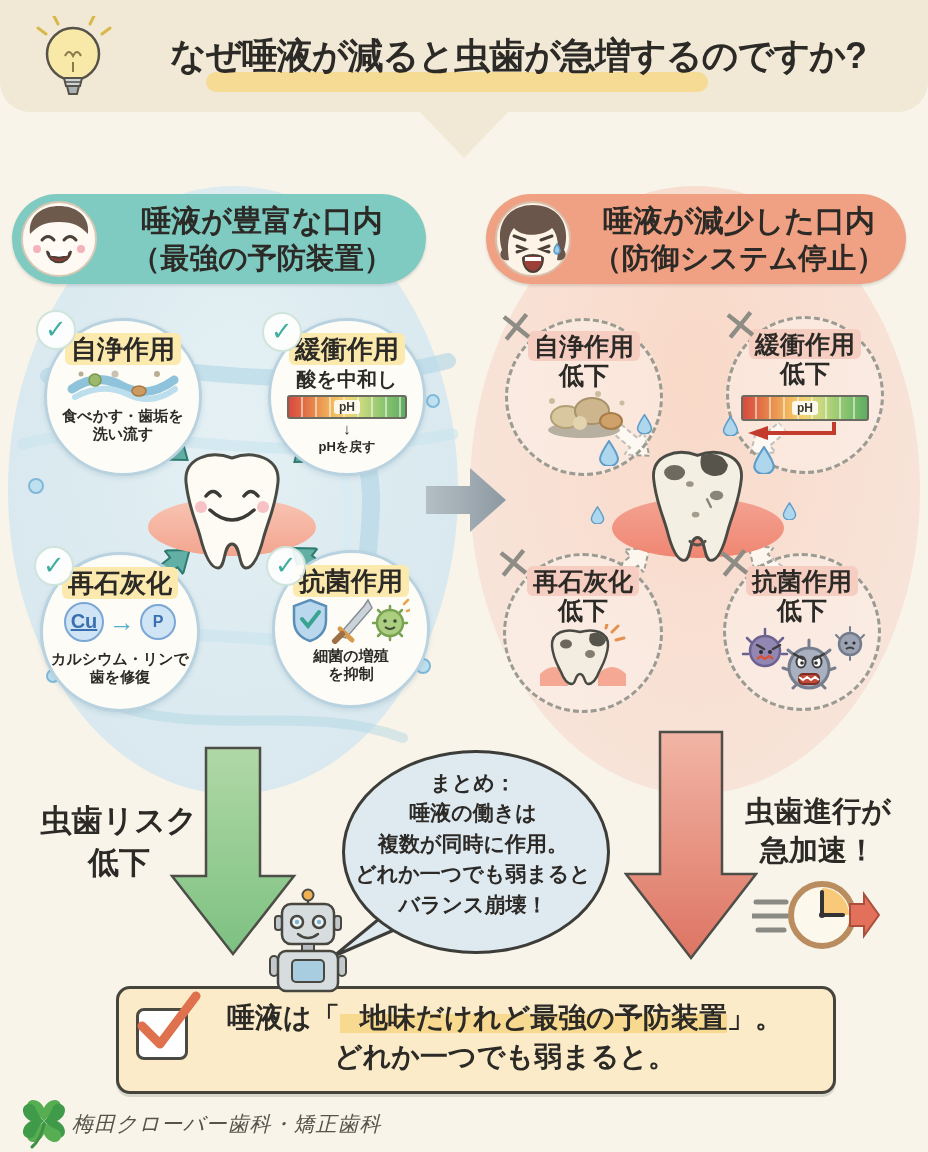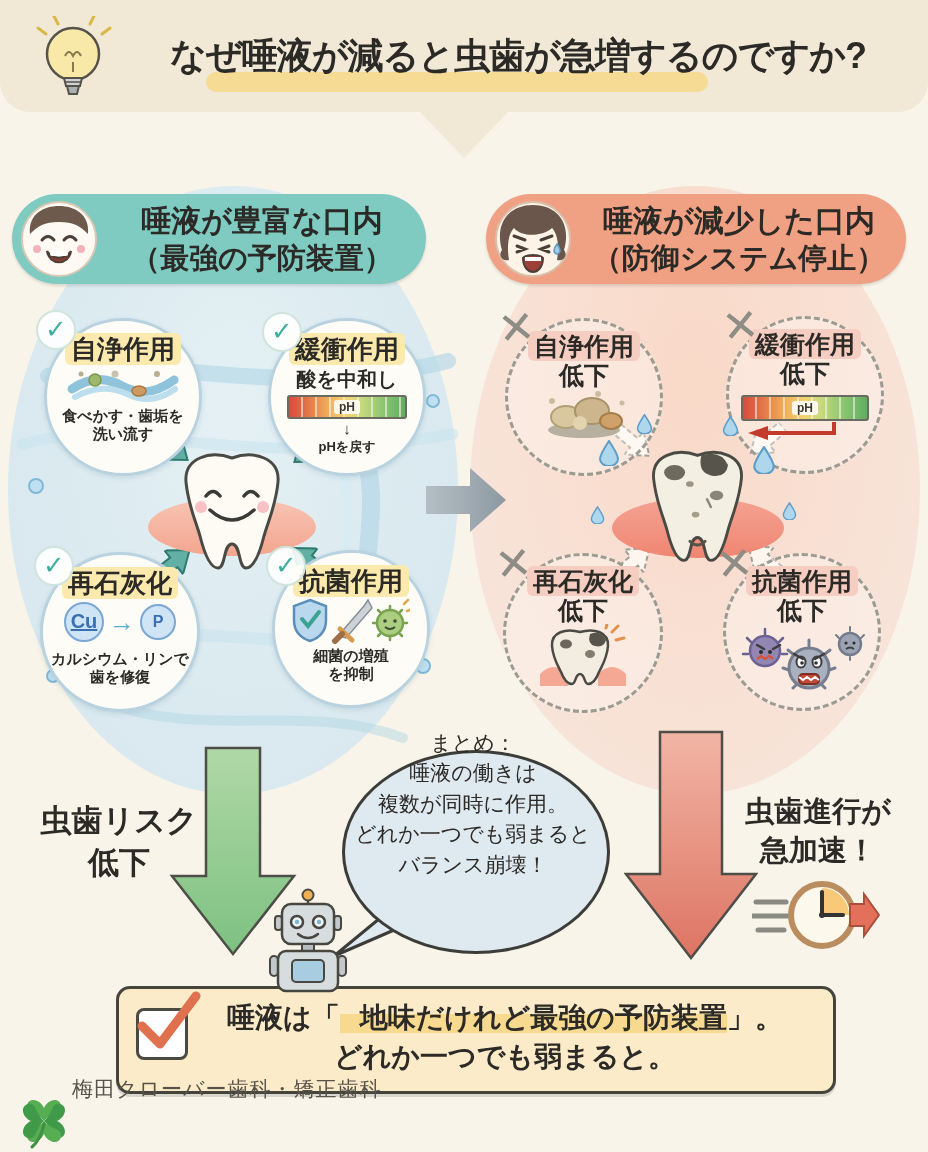--- a/index.html
+++ b/index.html
@@ -66,30 +66,30 @@
   
   .gums{border-radius:50%;z-index:2;}
   .gums-left{left:148px;top:498px;width:168px;height:58px;background:linear-gradient(#f8c5b4,#f3a58f);}
   .gums-right{left:612px;top:498px;width:172px;height:60px;background:linear-gradient(#f4a292,#ef8672);}
 
   
   .outcome{font-size:30px;font-weight:700;line-height:1.35;z-index:3;}
 
   
   .bubble{left:342px;top:750px;width:262px;height:198px;border-radius:50%;background:var(--bubble_bg,#dfe9f0);border:3.5px solid #3c3c38;z-index:4;}
-  .bubble-text{left:352px;top:728px;width:242px;font-size:21px;font-weight:400;line-height:1.45;z-index:5;}
+  .bubble-text{left:352px;top:768px;width:242px;font-size:21px;font-weight:700;line-height:1.45;z-index:5;}
 
   
   .banner{left:116px;top:986px;width:714px;height:102px;background:var(--banner_bg,#fbebc8);border:3px solid #45443c;border-radius:14px;z-index:2;box-shadow:0 3px 0 rgba(0,0,0,.12);}
   .checkbox{left:136px;top:1008px;width:46px;height:46px;background:#fff;border:3px solid #4b4a42;border-radius:8px;z-index:3;}
   .banner-text{left:196px;top:998px;width:618px;text-align:center;z-index:4;font-size:28px;font-weight:700;line-height:1.4;}
   .hl-b{background-image:linear-gradient(transparent 38%,#f7d98f 38%);padding-left:20px;}
 
   
-  .clinic{left:72px;top:1075px;font-size:21px;font-weight:500;color:#57534b;letter-spacing:1px;z-index:2;}
+  .clinic{left:72px;top:1110px;font-size:21px;font-weight:500;color:#57534b;letter-spacing:1px;z-index:2;font-style:italic;}
 
   svg{display:block;}
   .z2{z-index:2;} .z3{z-index:3;} .z4{z-index:4;} .z5{z-index:5;}
 </style>
 </head>
 <body>
 
 <div class="stage">
 
   <div class="abs title-banner"></div>

